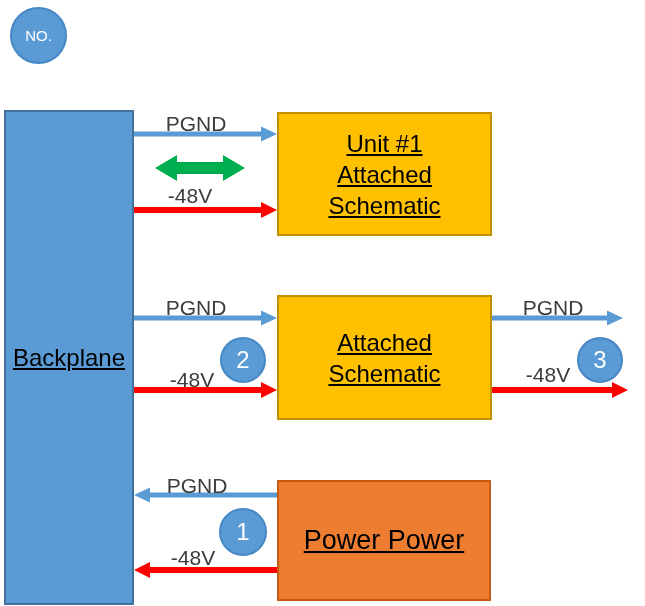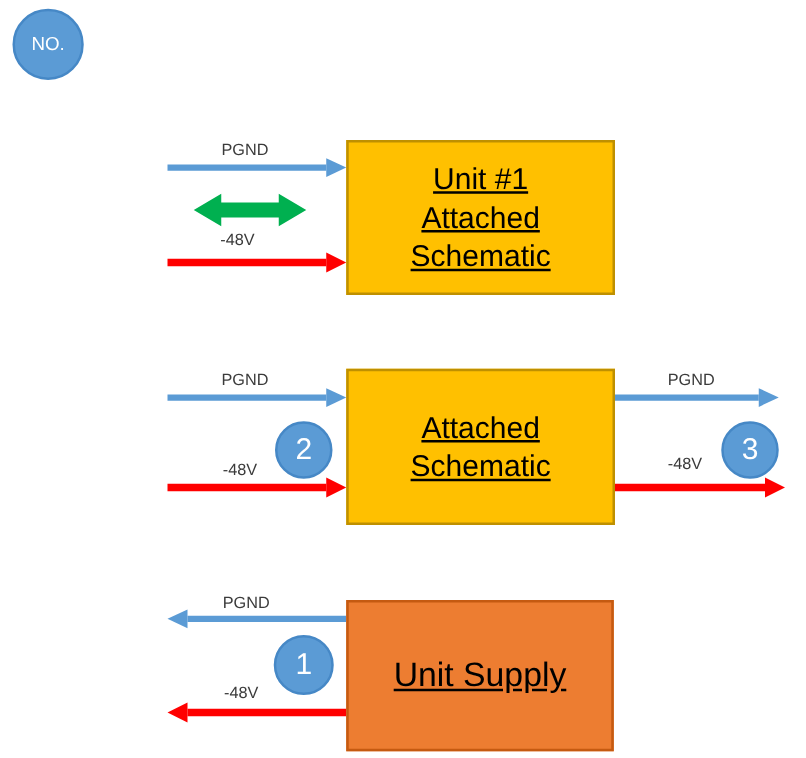--- a/index.html
+++ b/index.html
@@ -39,21 +39,21 @@
     left:277px;top:480px;width:214px;height:121px;
     background:var(--orange,#ed7d31);
     border:2px solid var(--orange-border,#c55a11);
     font-size:27px;
   }
 
   
   .wire-label{
     position:absolute;
     transform:translateX(-50%);
-    font-size:13px;color:var(--label,#3b3b3b);
+    font-size:21px;color:var(--label,#3b3b3b);
     white-space:nowrap;
   }
 
   
   .tp-circle{
     position:absolute;
     border-radius:50%;
     background:var(--blue,#5b9bd5);
     border:2px solid #4688c6;
     color:#ffffff;
@@ -119,34 +119,37 @@
     <g class="arrow-red">
       <line x1="150" y1="570" x2="277" y2="570"></line>
       <polygon points="150,562 134,570 150,578"></polygon>
     </g>
   </svg>
 
   <div class="tp-circle tp-legend">
     <span>NO.</span>
   </div>
 
+  <div class="block backplane">
+    <span>Backplane</span>
+  </div>
 
   <div class="block unit unit1">
     <span>Unit #1</span>
     <span>Attached</span>
     <span>Schematic</span>
   </div>
 
   <div class="block unit unit2">
     <span>Attached</span>
     <span>Schematic</span>
   </div>
 
   <div class="block power">
-    <span>Unit Supply</span>
+    <span>Power Power</span>
   </div>
 
   <div class="wire-label" style="left:196px;top:112px;">PGND</div>
   <div class="wire-label" style="left:190px;top:184px;">-48V</div>
 
   <div class="wire-label" style="left:196px;top:296px;">PGND</div>
   <div class="wire-label" style="left:192px;top:368px;">-48V</div>
 
   <div class="wire-label" style="left:553px;top:296px;">PGND</div>
   <div class="wire-label" style="left:548px;top:363px;">-48V</div>

